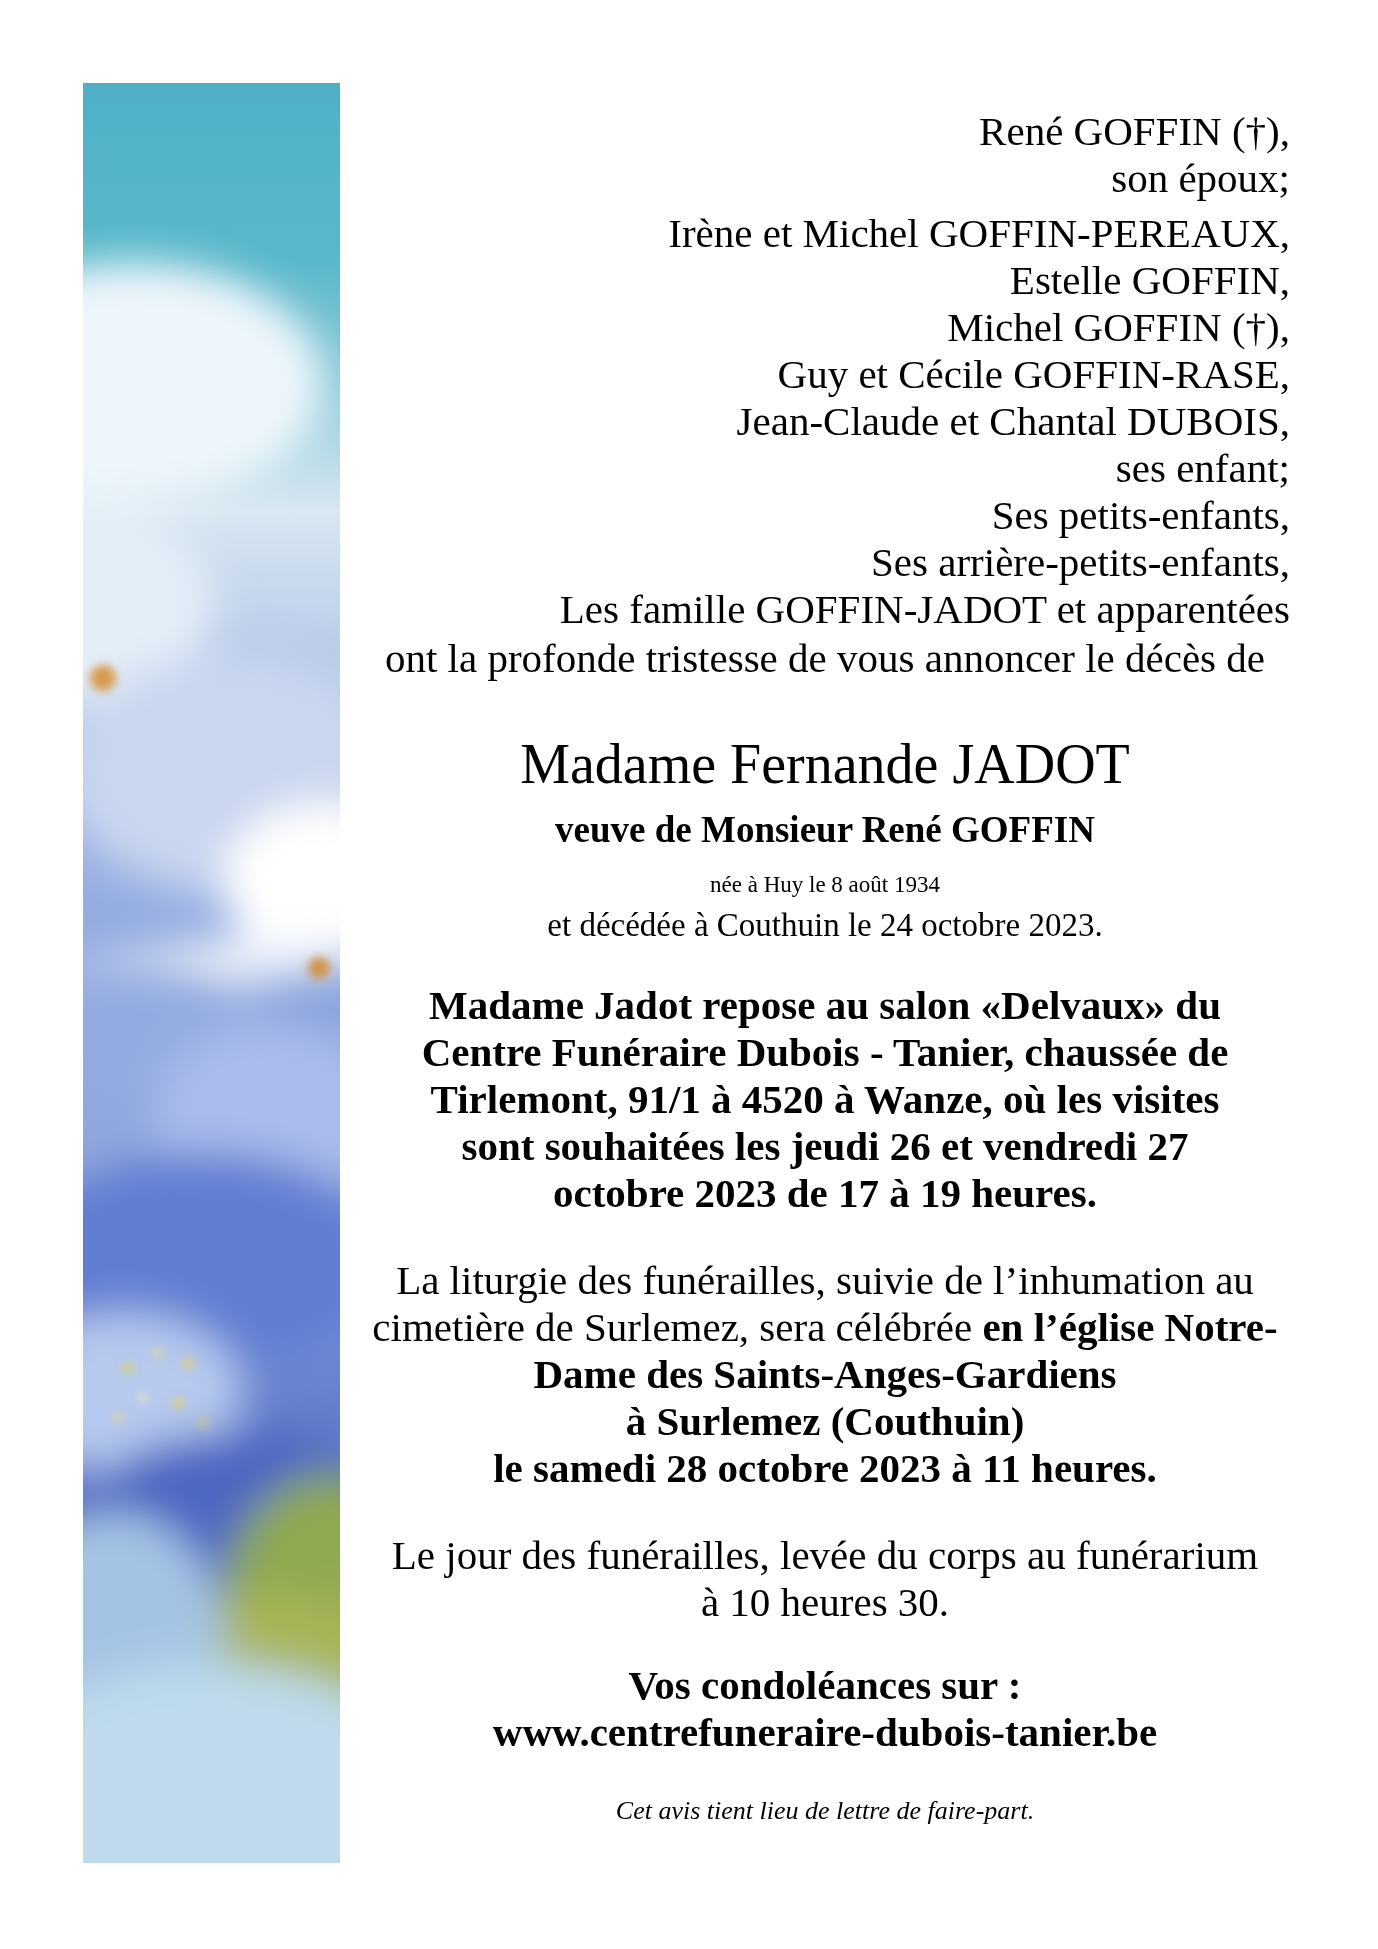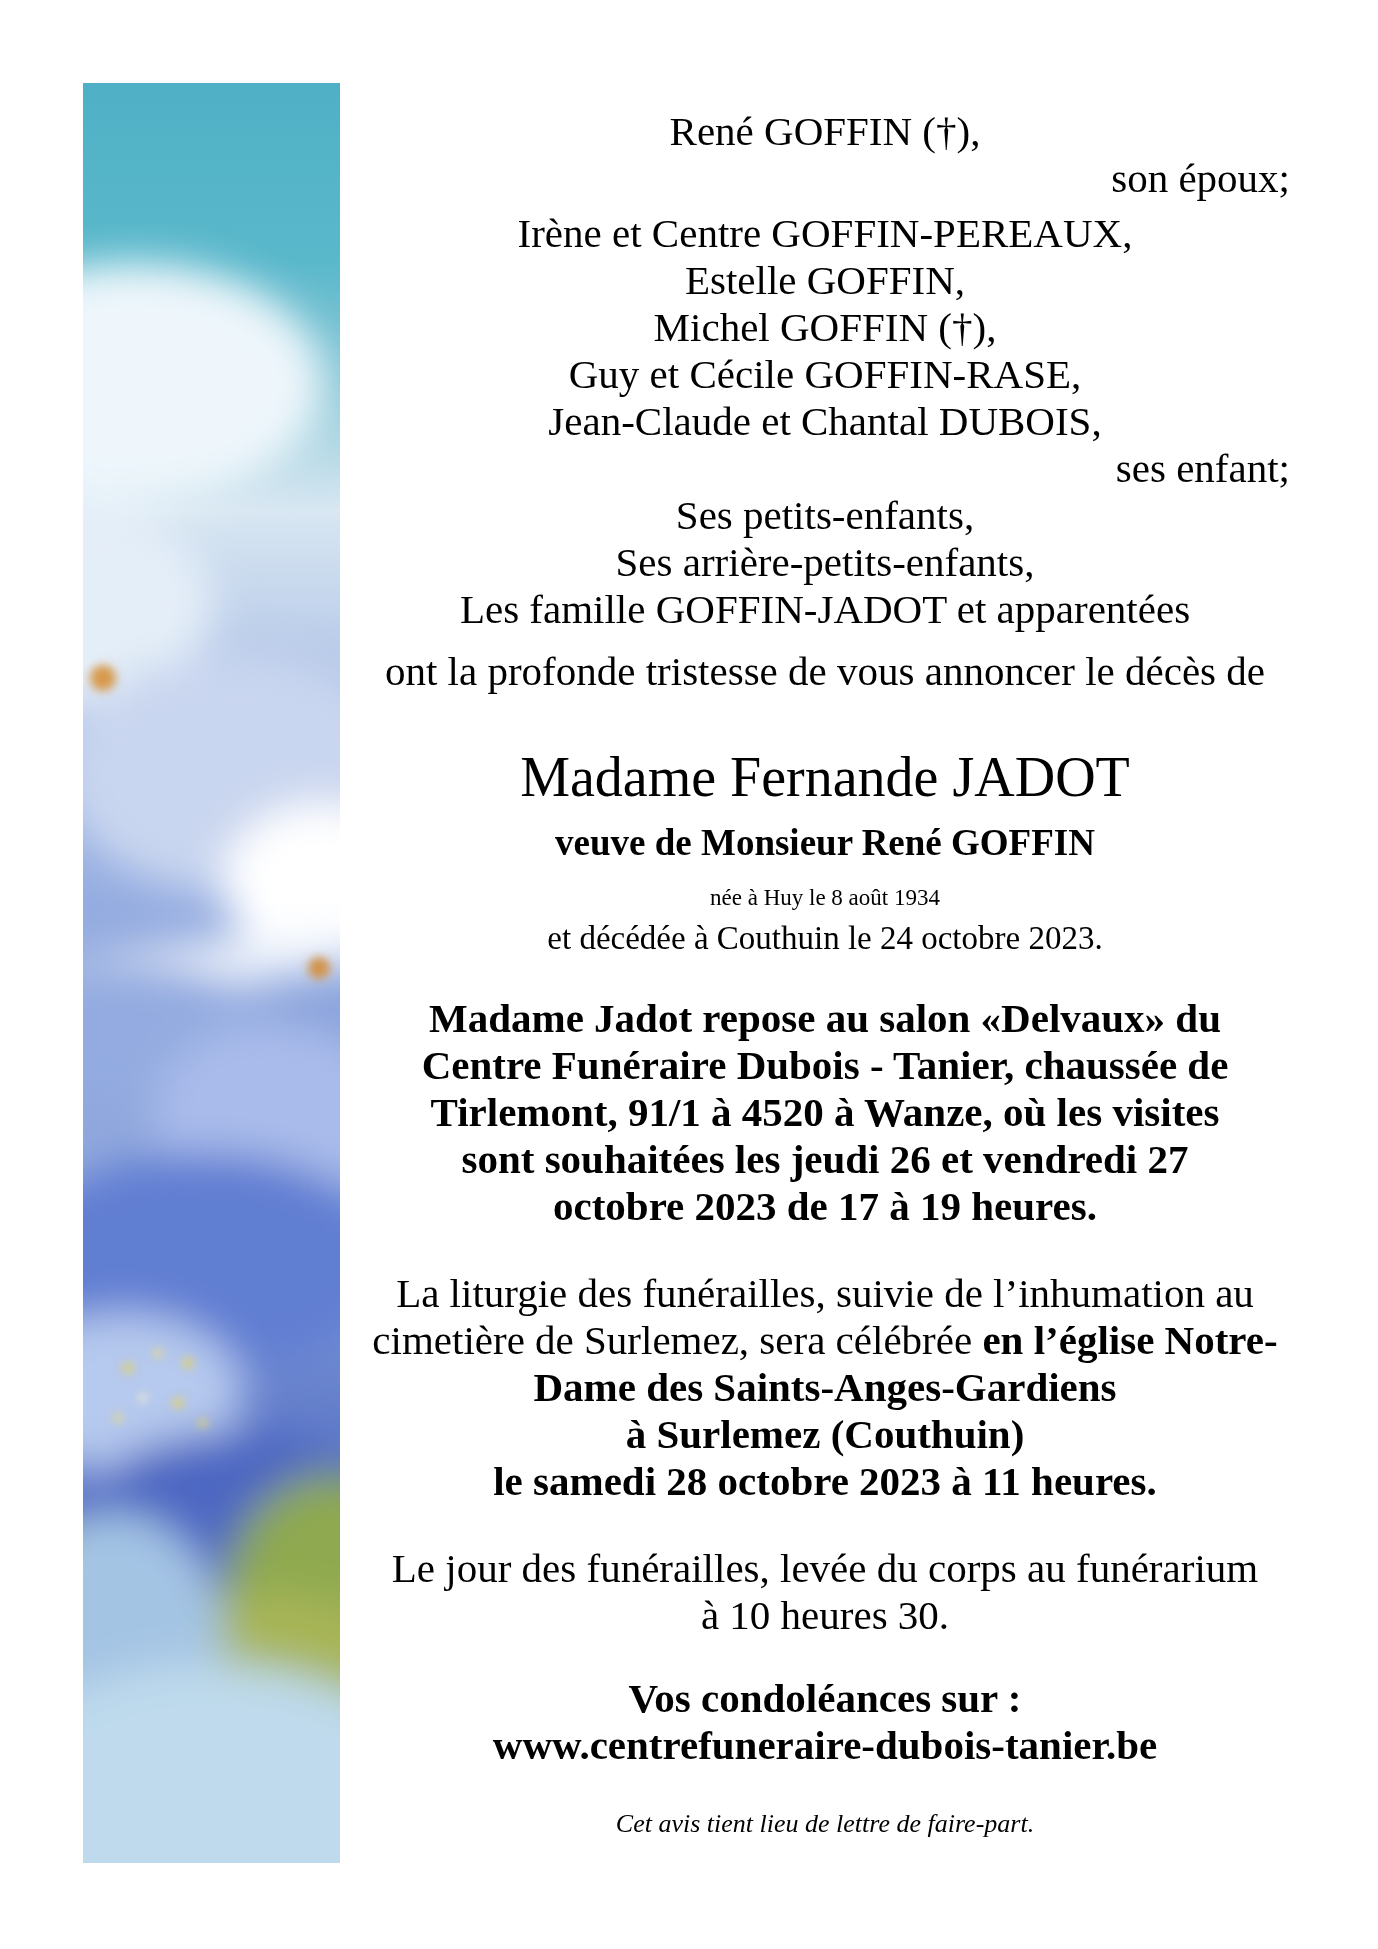--- a/index.html
+++ b/index.html
@@ -18,27 +18,27 @@
   }
   .photo-strip svg { display: block; width: 100%; height: 100%; }
   .content {
     position: absolute;
     left: 360px; top: 108px;
     width: 930px;
     font-size: 41px;
     line-height: 47px;
     white-space: nowrap;
   }
-  .line { text-align: center; }
+  .line { text-align: right; }
   .right  { text-align: right; }
   .center { text-align: center; }
   .bold   { font-weight: bold; }
 
   .gap-small      { margin-top: 8px; }
-  .announce-line  { margin-top: 15px; }
+  .announce-line  { margin-top: 2px; }
   .deceased-name  { margin-top: 56px; font-size: 56px; line-height: 52px; font-weight: normal; }
   .widow-line     { margin-top: 18px; font-size: 37px; line-height: 44px; font-weight: bold; }
   .born-line      { margin-top: 14px; font-size: 23px; line-height: 38px; }
   .died-line      { margin-top: 2px; font-size: 33px; line-height: 38px; }
   .visitation     { margin-top: 38px; font-weight: bold; }
   .liturgy        { margin-top: 40px; }
   .departure      { margin-top: 40px; }
   .condolences    { margin-top: 36px; font-weight: bold; }
   .footer-notice  { margin-top: 31px; font-style: italic; font-size: 26px; }
 </style>
@@ -99,21 +99,21 @@
       <circle cx="120" cy="1340" r="4" fill="#e9d45a"></circle>
     </g>
   </svg>
 </div>
 
 <div class="content">
 
   <div class="line">René GOFFIN (†),</div>
   <div class="line right">son époux;</div>
 
-  <div class="line gap-small">Irène et Centre GOFFIN-PEREAUX,</div>
+  <div class="line gap-small">Irène et Michel GOFFIN-PEREAUX,</div>
   <div class="line">Estelle GOFFIN,</div>
   <div class="line">Michel GOFFIN (†),</div>
   <div class="line">Guy et Cécile GOFFIN-RASE,</div>
   <div class="line">Jean-Claude et Chantal DUBOIS,</div>
   <div class="line right">ses enfant;</div>
 
   <div class="line">Ses petits-enfants,</div>
   <div class="line">Ses arrière-petits-enfants,</div>
   <div class="line">Les famille GOFFIN-JADOT et apparentées</div>
 

